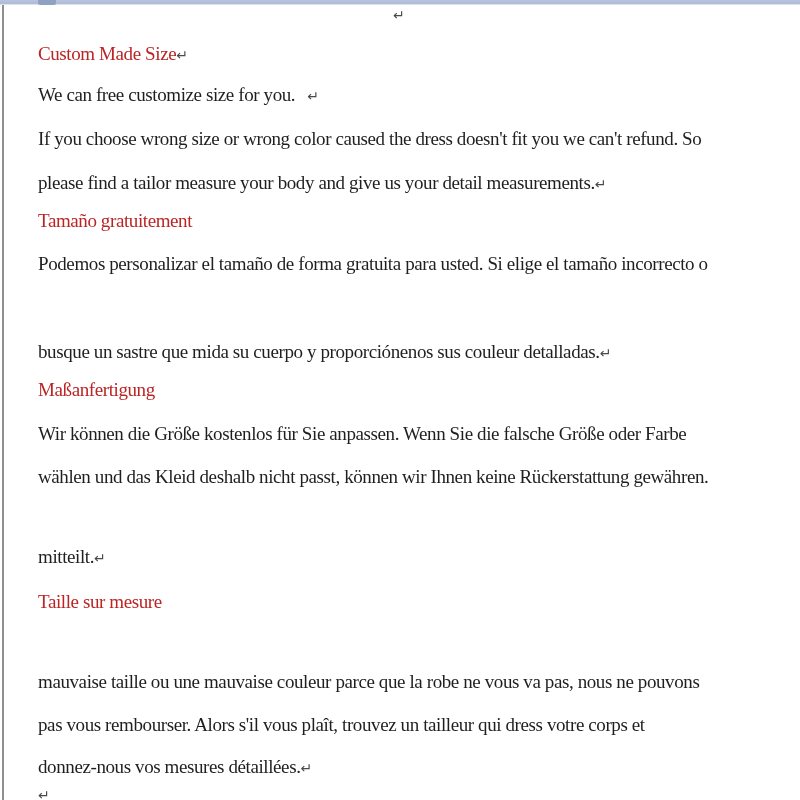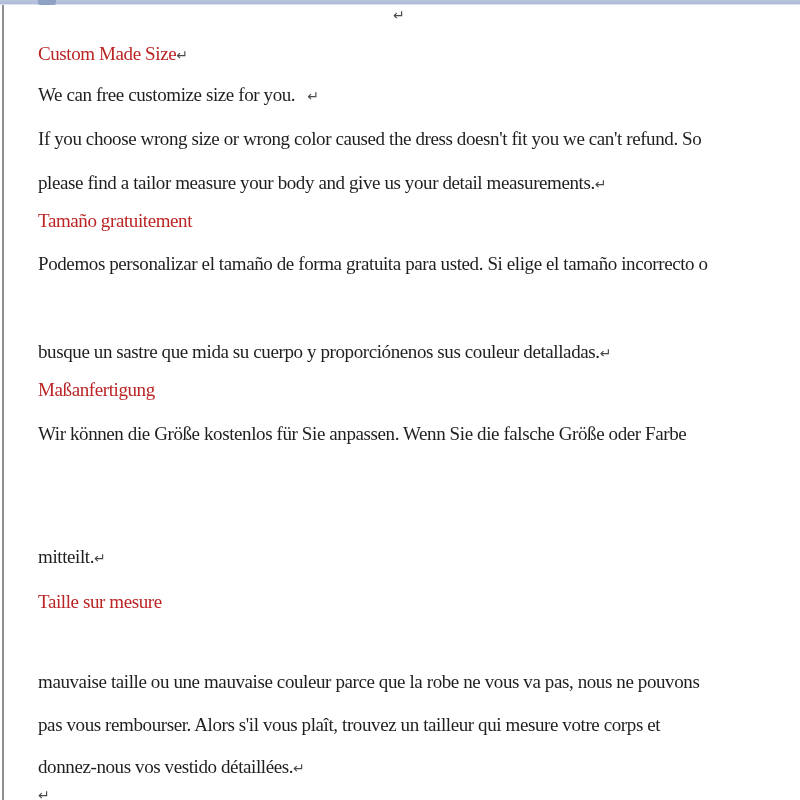--- a/index.html
+++ b/index.html
@@ -61,22 +61,23 @@
   <div class="line" style="top:75px"><span>We can free customize size for you.</span><span class="mark">   ↵</span></div>
   <div class="line" style="top:163px"><span>please find a tailor measure your body and give us your detail measurements.</span><span class="mark">↵</span></div>
   <div class="line" style="top:119px"><span>If you choose wrong size or wrong color caused the dress doesn't fit you we can't refund. So</span><span class="mark"></span></div>
 
   <div class="line heading" style="top:201px"><span>Tamaño gratuitement</span><span class="mark"></span></div>
   <div class="line" style="top:244px"><span>Podemos personalizar el tamaño de forma gratuita para usted. Si elige el tamaño incorrecto o</span><span class="mark"></span></div>
   <div class="line" style="top:332px"><span>busque un sastre que mida su cuerpo y proporciónenos sus couleur detalladas.</span><span class="mark">↵</span></div>
 
   <div class="line heading" style="top:370px"><span>Maßanfertigung</span><span class="mark"></span></div>
   <div class="line" style="top:414px"><span>Wir können die Größe kostenlos für Sie anpassen. Wenn Sie die falsche Größe oder Farbe</span><span class="mark"></span></div>
+  <div class="line" style="top:457px"><span>wählen und das Kleid deshalb nicht passt, können wir Ihnen keine Rückerstattung gewähren.</span><span class="mark"></span></div>
   <div class="line" style="top:537px"><span>mitteilt.</span><span class="mark">↵</span></div>
 
   <div class="line heading" style="top:582px"><span>Taille sur mesure</span><span class="mark"></span></div>
   <div class="line" style="top:662px"><span>mauvaise taille ou une mauvaise couleur parce que la robe ne vous va pas, nous ne pouvons</span><span class="mark"></span></div>
-  <div class="line" style="top:705px"><span>pas vous rembourser. Alors s'il vous plaît, trouvez un tailleur qui mesure votre corps et</span><span class="mark"></span></div>
-  <div class="line" style="top:747px"><span>donnez-nous vos vestido détaillées.</span><span class="mark">↵</span></div>
+  <div class="line" style="top:705px"><span>pas vous rembourser. Alors s'il vous plaît, trouvez un tailleur qui dress votre corps et</span><span class="mark"></span></div>
+  <div class="line" style="top:747px"><span>donnez-nous vos mesures détaillées.</span><span class="mark">↵</span></div>
 
   <div class="line" style="top:774px"><span class="mark">↵</span></div>
 
 </div>
 
 </body></html>

